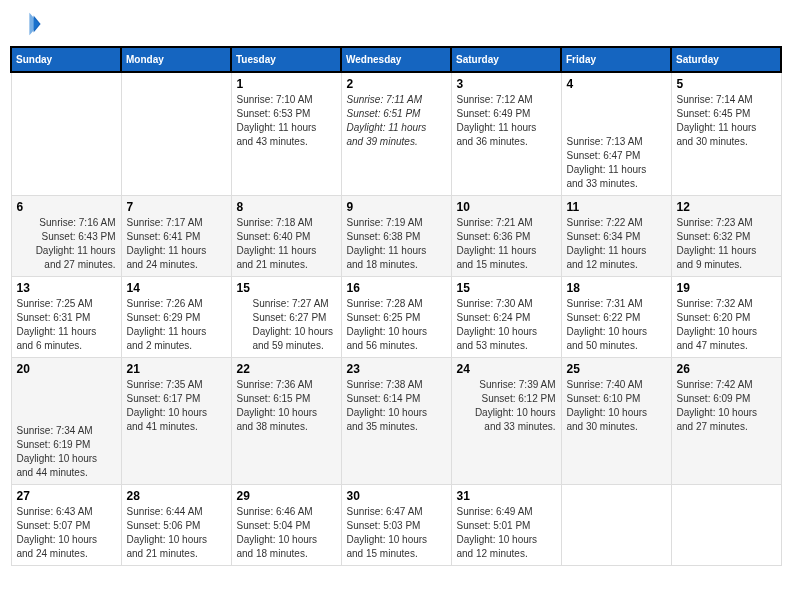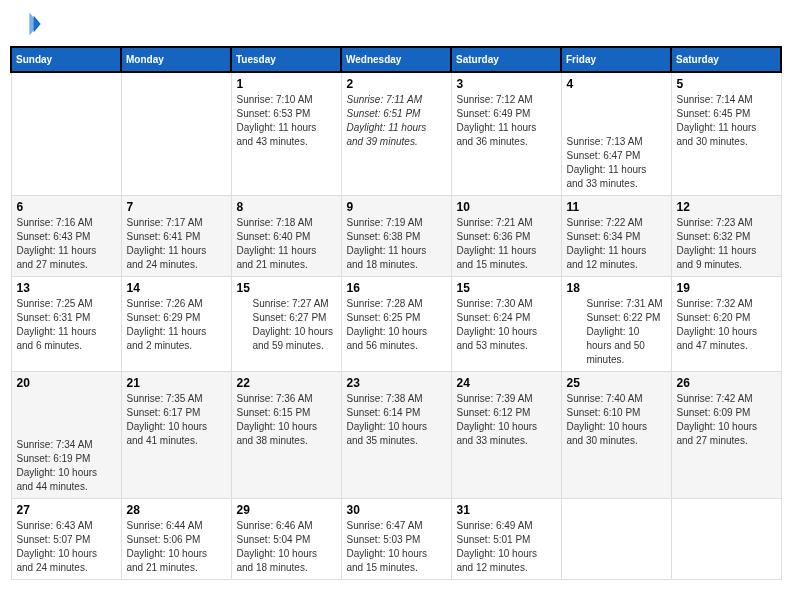--- a/index.html
+++ b/index.html
@@ -161,21 +161,21 @@
         <td>
           <span class="day-num">5</span>
           <div class="cell-detail" style="white-space: pre-line;">Sunrise: 7:14 AM
 Sunset: 6:45 PM
 Daylight: 11 hours and 30 minutes.</div>
         </td>
       </tr>
       <tr>
         <td>
           <span class="day-num">6</span>
-          <div class="cell-detail" style="white-space: pre-line;">Sunrise: 7:16 AM
+          <div class="cell-detail" style="white-space: pre-line; text-align: right;">Sunrise: 7:16 AM
 Sunset: 6:43 PM
 Daylight: 11 hours and 27 minutes.</div>
         </td>
         <td>
           <span class="day-num">7</span>
           <div class="cell-detail" style="white-space: pre-line;">Sunrise: 7:17 AM
 Sunset: 6:41 PM
 Daylight: 11 hours and 24 minutes.</div>
         </td>
         <td>
@@ -235,21 +235,21 @@
 Daylight: 10 hours and 56 minutes.</div>
         </td>
         <td>
           <span class="day-num">15</span>
           <div class="cell-detail" style="white-space: pre-line;">Sunrise: 7:30 AM
 Sunset: 6:24 PM
 Daylight: 10 hours and 53 minutes.</div>
         </td>
         <td>
           <span class="day-num">18</span>
-          <div class="cell-detail" style="white-space: pre-line; margin-left: 20px;">Sunrise: 7:31 AM
+          <div class="cell-detail" style="white-space: pre-line;">Sunrise: 7:31 AM
 Sunset: 6:22 PM
 Daylight: 10 hours and 50 minutes.</div>
         </td>
         <td>
           <span class="day-num">19</span>
           <div class="cell-detail" style="white-space: pre-line;">Sunrise: 7:32 AM
 Sunset: 6:20 PM
 Daylight: 10 hours and 47 minutes.</div>
         </td>
       </tr>
@@ -273,21 +273,21 @@
 Daylight: 10 hours and 38 minutes.</div>
         </td>
         <td>
           <span class="day-num">23</span>
           <div class="cell-detail" style="white-space: pre-line;">Sunrise: 7:38 AM
 Sunset: 6:14 PM
 Daylight: 10 hours and 35 minutes.</div>
         </td>
         <td>
           <span class="day-num">24</span>
-          <div class="cell-detail" style="white-space: pre-line;">Sunrise: 7:39 AM
+          <div class="cell-detail" style="white-space: pre-line; text-align: right;">Sunrise: 7:39 AM
 Sunset: 6:12 PM
 Daylight: 10 hours and 33 minutes.</div>
         </td>
         <td>
           <span class="day-num">25</span>
           <div class="cell-detail" style="white-space: pre-line;">Sunrise: 7:40 AM
 Sunset: 6:10 PM
 Daylight: 10 hours and 30 minutes.</div>
         </td>
         <td>

